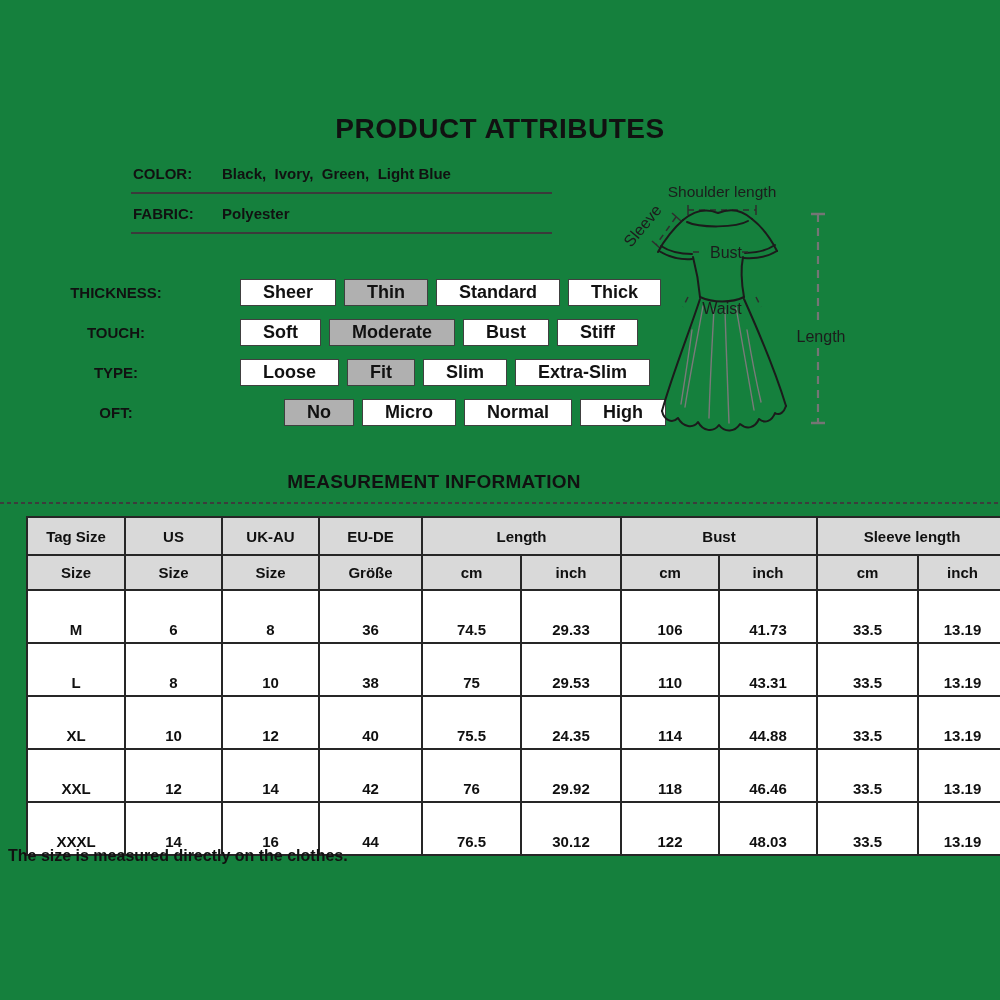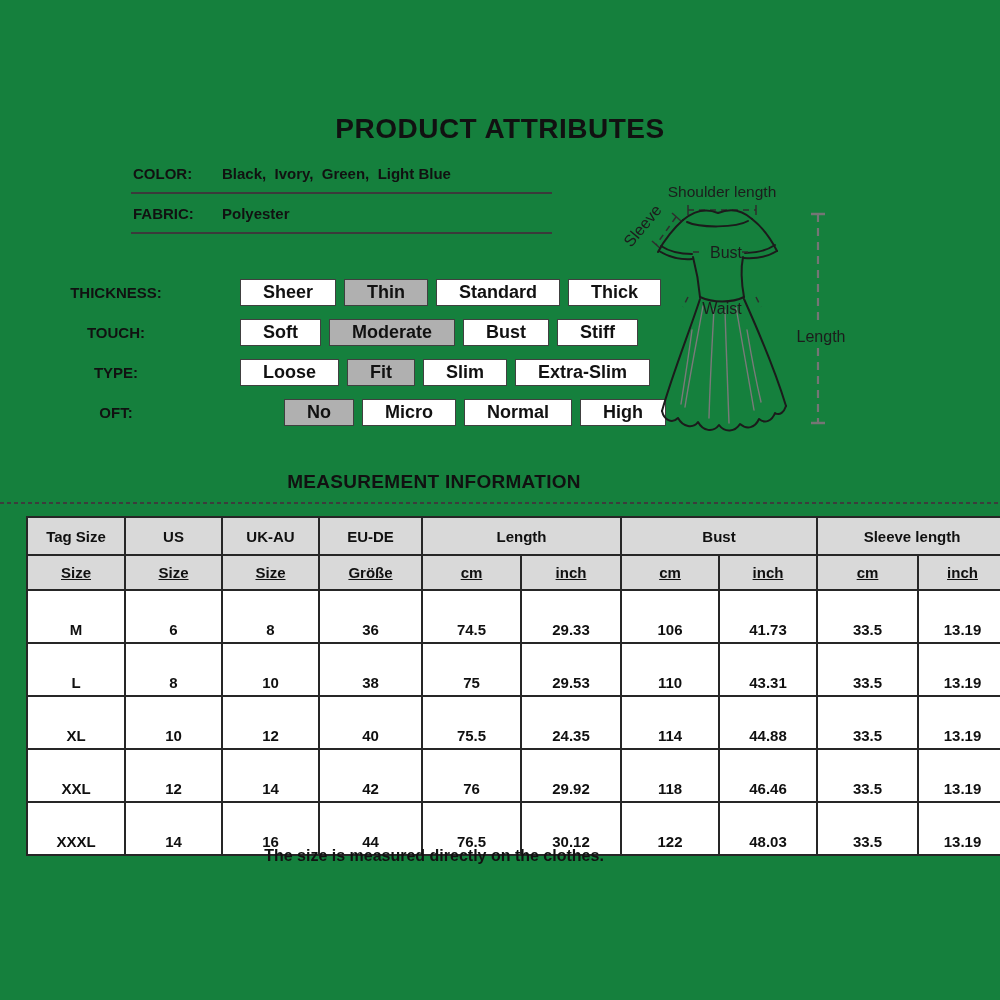--- a/index.html
+++ b/index.html
@@ -30,24 +30,24 @@
   .m-title{position:absolute;top:471px;left:0;width:868px;text-align:center;
            font-size:19px;font-weight:bold;letter-spacing:.3px;}
   .divider{position:absolute;top:502px;left:0;width:1000px;height:2px;
            background:repeating-linear-gradient(90deg,#3c3c3c 0 4px,transparent 4px 7px);}
 
   .size-table{position:absolute;left:26px;top:516px;width:980px;
               border-collapse:collapse;table-layout:fixed;}
   .size-table th,.size-table td{border:2px solid #262626;text-align:center;
               font-size:15px;font-weight:bold;padding:0;color:#101010;}
   .size-table thead tr.h1 th{height:36px;background:#d9d9d9;}
-  .size-table thead tr.h2 th{height:33px;background:#d9d9d9;text-decoration:underline;}
+  .size-table thead tr.h2 th{height:33px;background:#d9d9d9;}
   .size-table tbody td{height:47px;vertical-align:bottom;padding-bottom:4px;background:#fff;}
 
-  .footnote{position:absolute;left:0;width:868px;text-align:center;
+  .footnote{position:absolute;left:8px;width:868px;
             font-weight:bold;font-size:16px;}
   .fn1{top:847px;} .fn2{top:873px;}
 
   
   .dress-svg{position:absolute;left:600px;top:170px;width:290px;height:280px;}
   .o{fill:none;stroke:#1b1b1b;stroke-width:2;stroke-linecap:round;stroke-linejoin:round;}
   .pl{fill:none;stroke:#7a7a7a;stroke-width:1.4;stroke-linecap:round;}
   .d1{fill:none;stroke:#2e2e2e;stroke-width:1.5;stroke-dasharray:6 5;}
   .t1{stroke:#2e2e2e;stroke-width:1.5;}
   .d2{fill:none;stroke:#757575;stroke-width:2.2;stroke-dasharray:8 6;}

